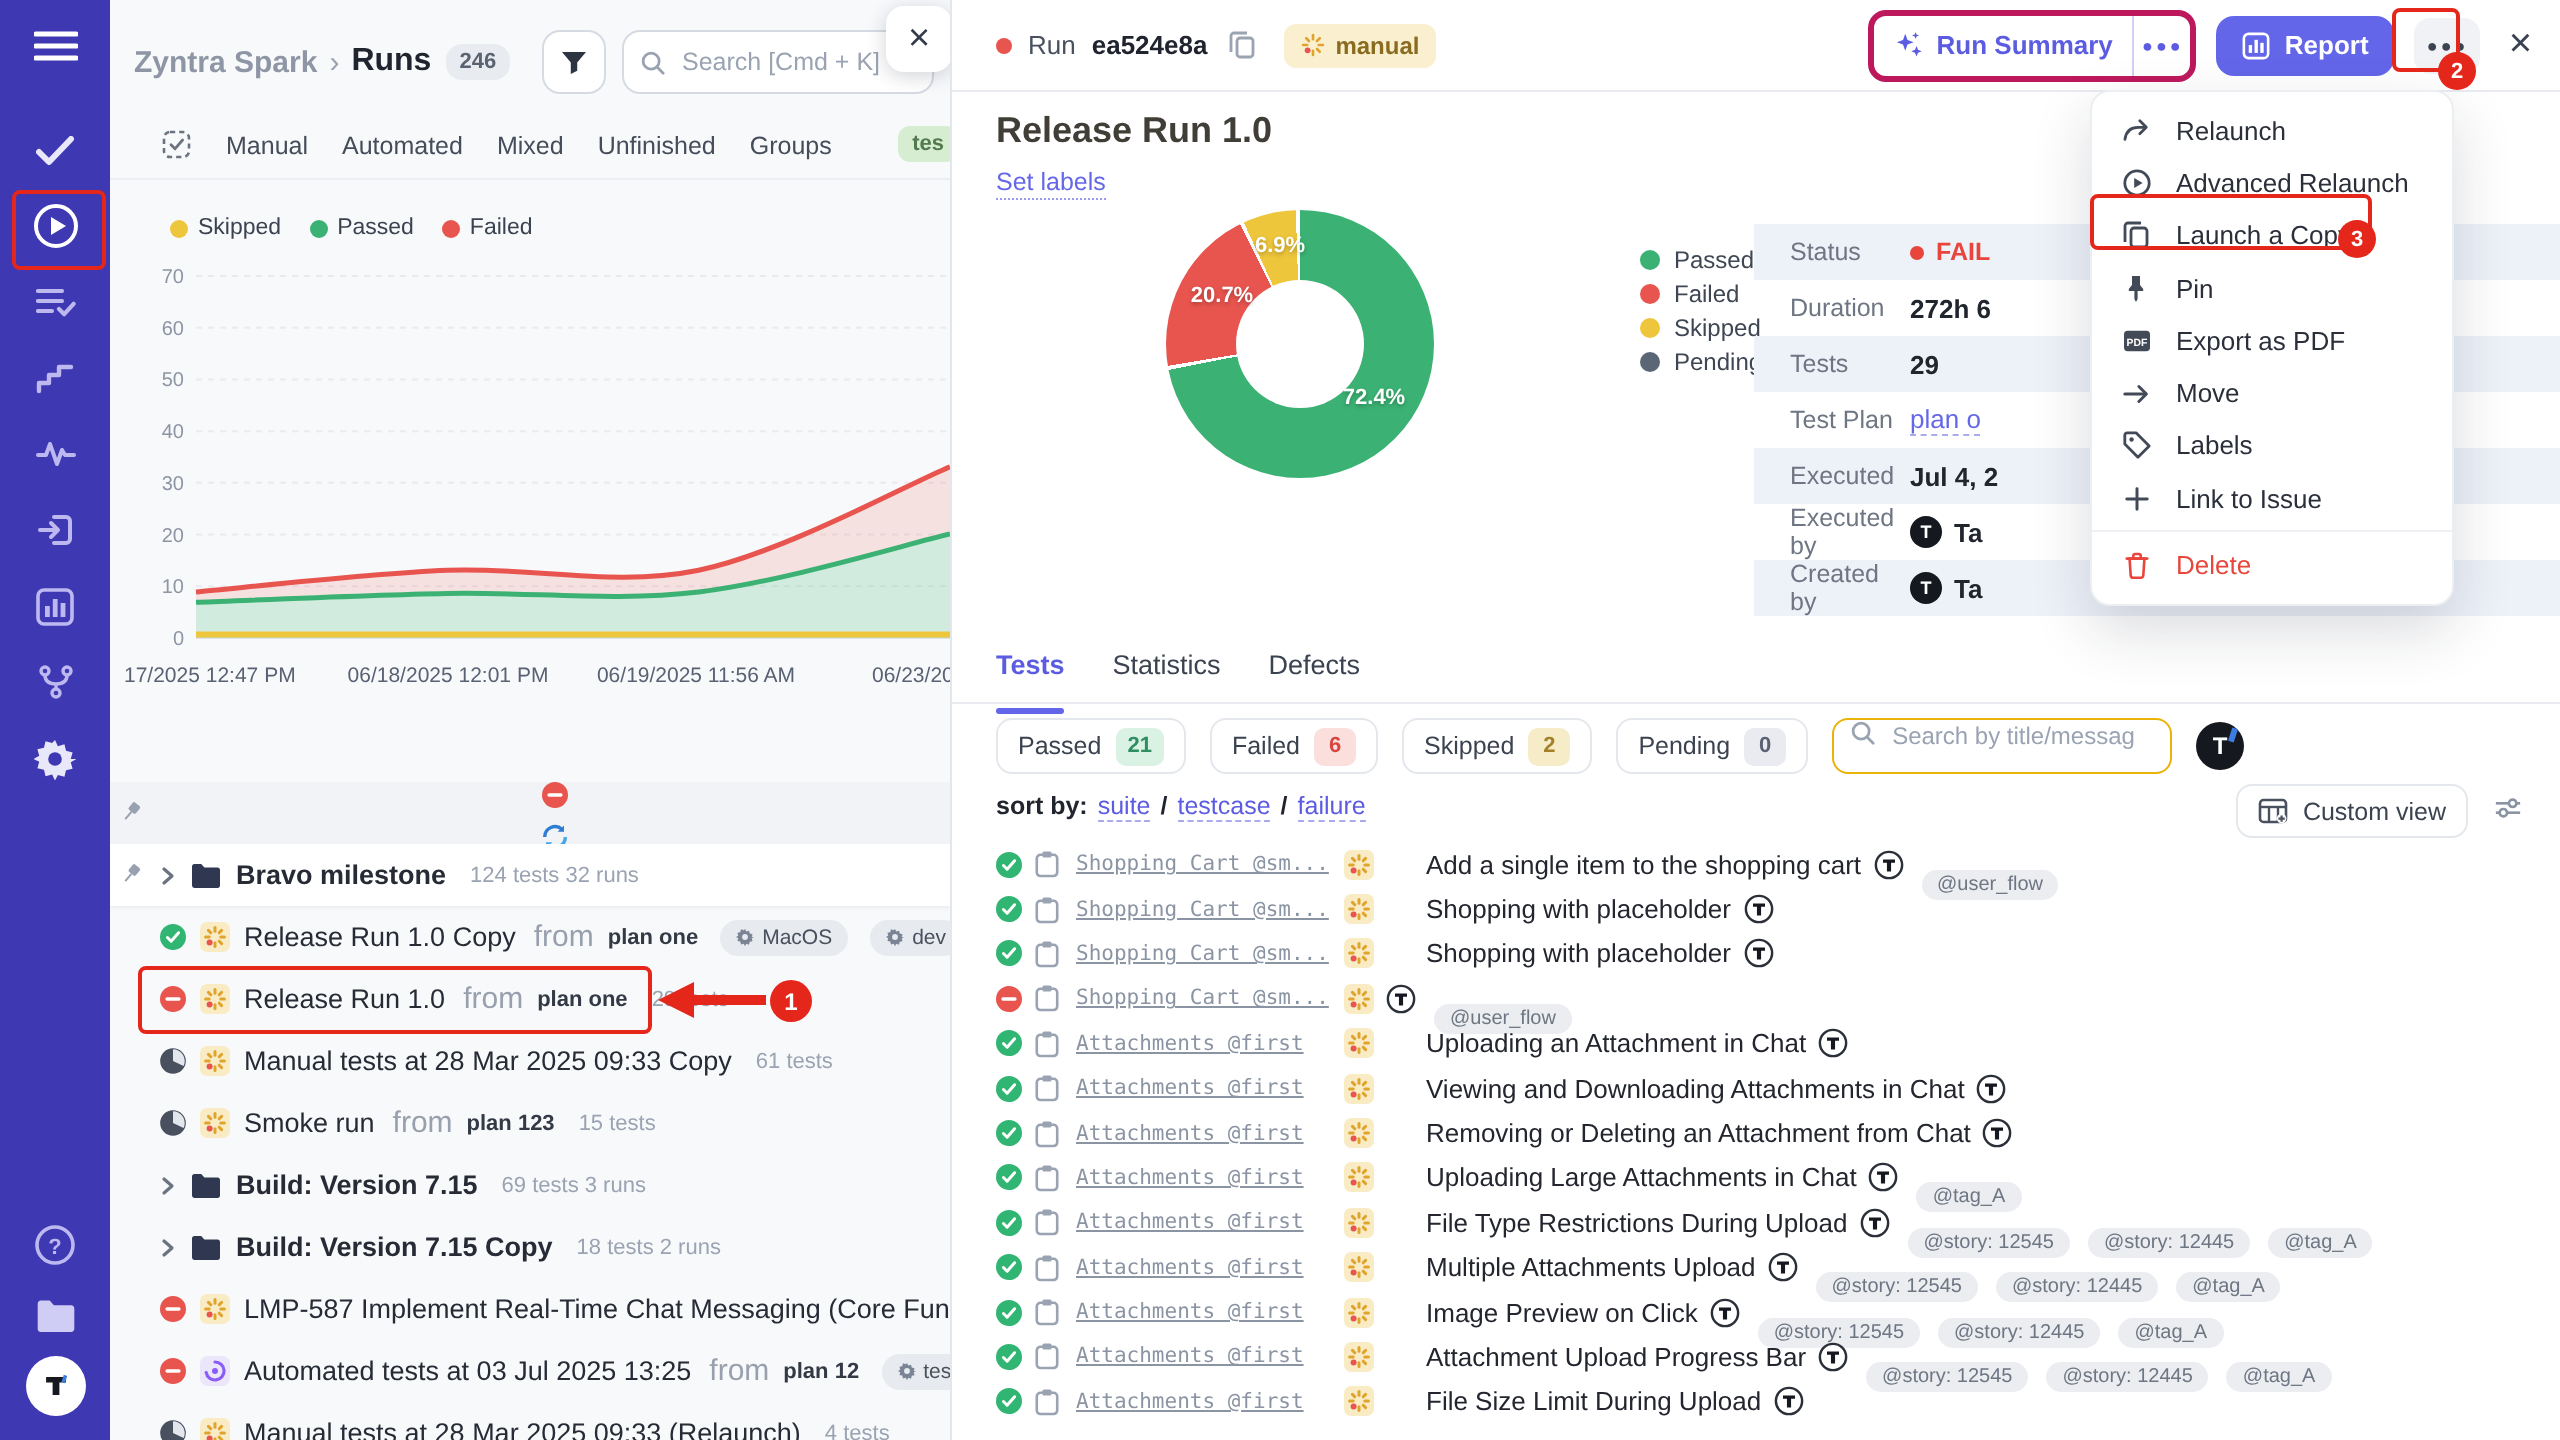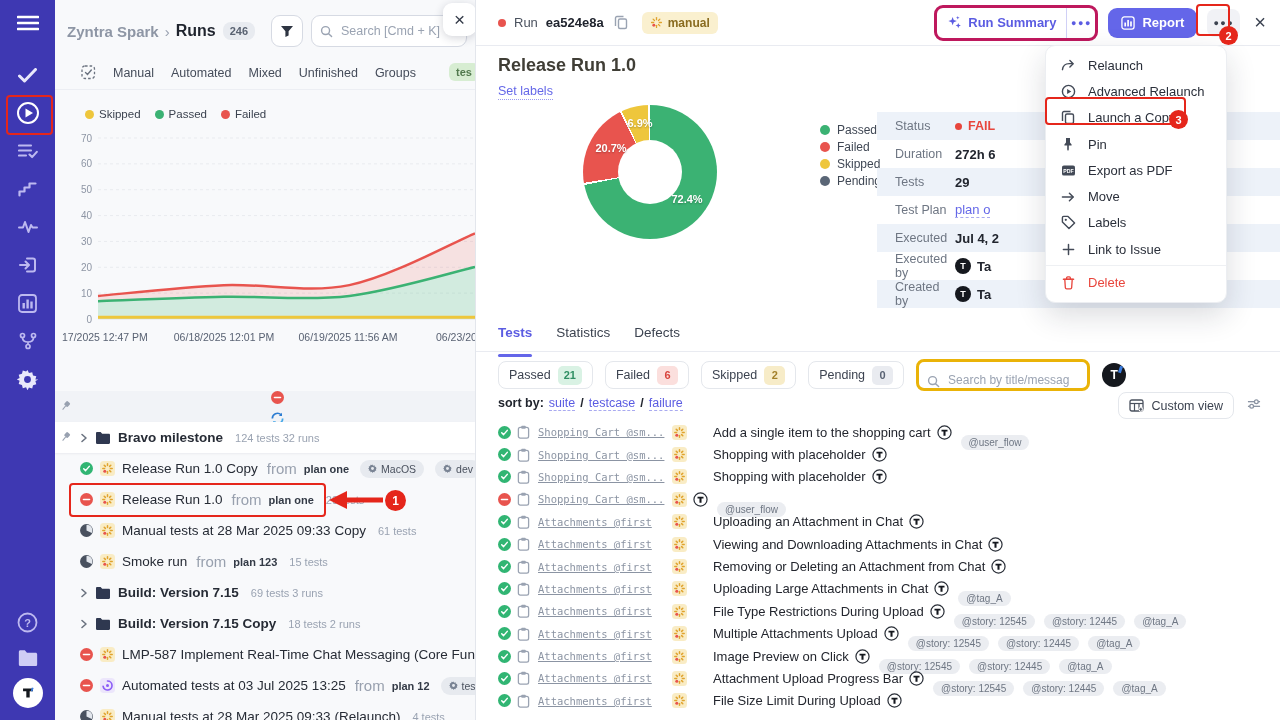--- a/index.html
+++ b/index.html
@@ -110,21 +110,21 @@
   .rp-tab{position:relative;font-size:13.5px;color:#3c4350;cursor:pointer;}
   .rp-tab.active{color:#5b5ce2;font-weight:600;}
   .rp-tab.active::after{content:"";position:absolute;left:0;right:0;bottom:-6px;height:3px;border-radius:2px;background:#6466e9;}
   .rp-filters{position:absolute;top:359px;left:22px;display:flex;gap:12px;align-items:center;}
   .f-chip{display:flex;align-items:center;gap:7px;height:26px;border:1px solid #e4e7ec;border-radius:8px;
           background:#fff;padding:0 10px;font-size:12.5px;color:#3c4350;cursor:pointer;}
   .f-count{height:17px;min-width:9px;border-radius:5px;padding:1px 6px;font-size:11px;font-weight:700;
            display:flex;align-items:center;justify-content:center;}
   .f-green{background:#d9f2e4;color:#2f8f63;} .f-red{background:#fbdfdd;color:#d8453e;}
   .f-yellow{background:#f7ecc8;color:#a3812a;} .f-gray{background:#e9ebf0;color:#596273;}
-  .f-search{display:flex;align-items:flex-end;gap:6px;width:152px;height:26px;border:3px solid #eab308;
+  .f-search{display:flex;align-items:flex-start;gap:6px;width:152px;height:26px;border:1px solid #eab308;
             border-radius:8px;background:#fff;padding:0 8px;}
   .f-search input{border:0;outline:0;width:100%;font-size:12px;font-family:inherit;background:transparent;color:#20242e;}
   .f-search input::placeholder{color:#9aa3b2;}
   .f-avatar{width:24px;height:24px;border-radius:50%;background:#15181e;color:#fff;display:flex;align-items:center;
             justify-content:center;font-size:12px;font-weight:700;position:relative;}
   .f-avatar i{position:absolute;right:4px;top:3px;width:3px;height:7px;background:#3b7de0;transform:rotate(18deg);}
   .rp-sort{position:absolute;top:396px;left:22px;font-size:12.5px;color:#21252e;font-weight:700;display:flex;gap:5px;}
   .sort-link{color:#5b5ce2;font-weight:500;border-bottom:1px dashed #a9aaf0;cursor:pointer;}
   .sort-sep{color:#21252e;font-weight:700;}
   .custom-view{position:absolute;top:392px;right:46px;display:flex;align-items:center;gap:7px;height:25px;

